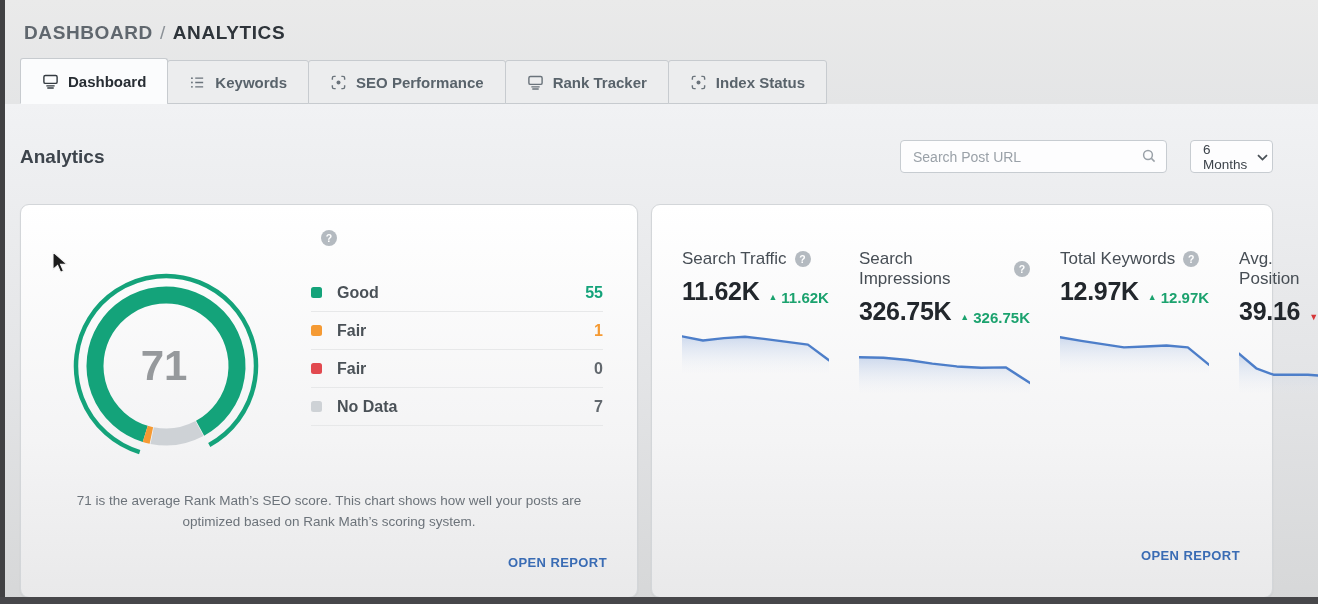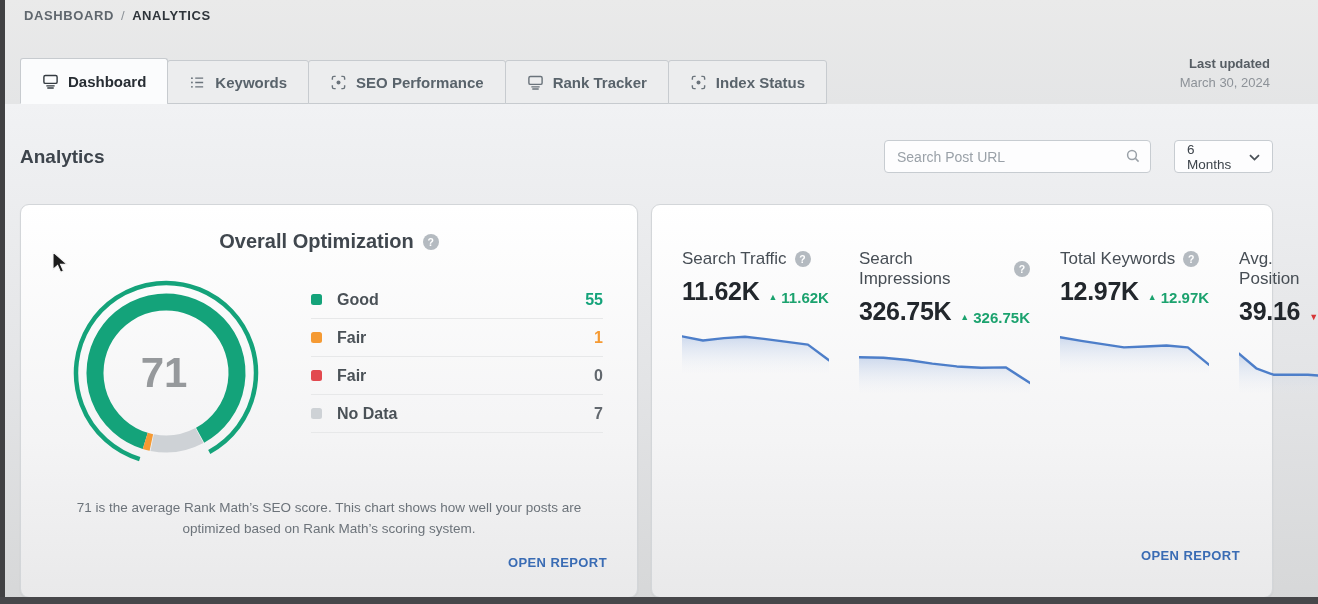--- a/index.html
+++ b/index.html
@@ -4,21 +4,21 @@
 <style>
   * { margin:0; padding:0; box-sizing:border-box; }
   html,body { width:1318px; height:604px; }
   body { font-family:"Liberation Sans", sans-serif; background:#d9d9d9; overflow:hidden; }
   .stage { position:relative; width:1318px; height:604px; background:#e8e8e8; overflow:hidden; }
   .edge-left { position:absolute; left:0; top:0; width:5px; height:100%; background:#414143; z-index:50; }
   .edge-bottom { position:absolute; left:0; bottom:0; width:100%; height:7px; background:#47474a; z-index:50; }
 
   
   .topbar { position:relative; height:104px; background:linear-gradient(180deg,#eaeaea,#e4e5e6); }
-  .breadcrumb { position:absolute; left:24px; top:8px; font-size:13px; font-weight:700; letter-spacing:.6px; color:#60676e; }
+  .breadcrumb { position:absolute; left:24px; top:22px; font-size:19px; font-weight:700; letter-spacing:.6px; color:#60676e; }
   .breadcrumb .sep { margin:0 7px; font-weight:400; color:#8a9096; }
   .breadcrumb .current { color:#2e343a; }
   .tabrow { position:absolute; left:20px; right:0; bottom:0; display:flex; align-items:flex-end; }
   .tab { display:flex; align-items:center; gap:9px; height:44px; padding:0 21px; margin-left:-1px;
          background:#ecedee; border:1px solid #c7cbcf; border-radius:3px 3px 0 0;
          font-size:15px; font-weight:600; color:#59636b; cursor:pointer; white-space:nowrap; }
   .tab:first-child { margin-left:0; }
   .tab .ticon { display:flex; color:#6a737b; }
   .tab.active { background:#fbfcfd; border-bottom:1px solid #fbfcfd; height:46px; color:#272d33; font-weight:700; }
   .tab.active .ticon { color:#343b41; }
@@ -29,21 +29,21 @@
   
   .content { position:relative; height:500px; background:linear-gradient(180deg,#f1f2f4 0%,#e3e4e6 55%,#d6d7d8 100%); padding:0 45px 0 20px; }
   .toolbar { display:flex; align-items:center; padding-top:36px; }
   .page-title { font-size:19px; font-weight:700; color:#3d444c; }
   .toolbar-right { margin-left:auto; display:flex; align-items:center; gap:23px; }
   .search-box { position:relative; width:267px; height:33px; }
   .search-box input { width:100%; height:100%; border:1px solid #c7ccd1; border-radius:4px; background:#fdfdfe;
         padding:0 26px 0 12px; font-size:14px; color:#3c434a; font-family:inherit; outline:none; }
   .search-box input::placeholder { color:#9aa1a8; }
   .search-ic { position:absolute; right:10px; top:8px; color:#9aa1a8; }
-  .select { display:flex; align-items:center; gap:10px; width:99px; height:33px; padding:0 12px;
+  .select { display:flex; align-items:center; gap:10px; width:83px; height:33px; padding:0 12px;
         border:1px solid #c7ccd1; border-radius:4px; background:#fdfdfe; font-size:13.5px; color:#3c434a; cursor:pointer; }
   .select .chev { margin-left:auto; color:#4a5157; }
 
   .cards { display:flex; gap:13px; margin-top:31px; }
   .card { background:linear-gradient(180deg,#ffffff 0%,#f4f4f5 60%,#e9e9ea 100%); border:1px solid #d3d6d9;
           border-radius:9px; box-shadow:0 1px 2px rgba(0,0,0,.05); height:394px; }
   .card-left { width:618px; display:flex; flex-direction:column; padding:25px 30px 26px; }
   .card-right { width:622px; position:relative; padding:44px 30px 0 30px; }
 
   .card-title-row { display:flex; align-items:center; justify-content:center; gap:9px; }
@@ -141,24 +141,20 @@
           <div class="tab">
             <span class="ticon">
               <svg width="17" height="17" viewBox="0 0 18 18" fill="none" stroke="currentColor" stroke-width="1.5">
                 <path d="M2.5 6 V4.2 A1.7 1.7 0 0 1 4.2 2.5 H6 M12 2.5 h1.8 A1.7 1.7 0 0 1 15.5 4.2 V6 M15.5 12 v1.8 A1.7 1.7 0 0 1 13.8 15.5 H12 M6 15.5 H4.2 A1.7 1.7 0 0 1 2.5 13.8 V12"></path>
                 <circle cx="9" cy="9" r="2.1" fill="currentColor" stroke="none"></circle>
               </svg>
             </span>
             <span>Index Status</span>
           </div>
         </div>
-      <div class="lastupdated">
-        <div class="lu1">Last updated</div>
-        <div class="lu2">March 30, 2024</div>
-      </div>
     </div>
   </div>
 
   <div class="content">
     <div class="toolbar">
       <div class="page-title">Analytics</div>
       <div class="toolbar-right">
         <div class="search-box">
           <input type="text" placeholder="Search Post URL" style="">
           <span class="search-ic">
@@ -176,21 +172,20 @@
               </svg>
           </span>
         </div>
       </div>
     </div>
 
     <div class="cards">
 
       <div class="card card-left">
         <div class="card-title-row">
-          <span class="card-title">Overall Optimization</span>
           <span class="help">?</span>
         </div>
         <div class="gauge-row">
           <div class="gauge-wrap">
             <svg id="gauge" width="200" height="200" viewBox="0 0 200 200">
                 <path d="M 73.69 186.07 A 90 90 0 1 1 143.24 178.93" fill="none" stroke="#14a37a" stroke-width="4.5"></path>
                 <path d="M 79.24 167.90 A 71 71 0 1 1 134.11 162.27" fill="none" stroke="#14a37a" stroke-width="17"></path>
                 <path d="M 133.46 162.62 A 71 71 0 0 1 86.11 169.63" fill="none" stroke="#ced2d6" stroke-width="17"></path>
                 <path d="M 85.38 169.48 A 71 71 0 0 1 79.24 167.90" fill="none" stroke="#f59a33" stroke-width="17"></path>
               </svg>

